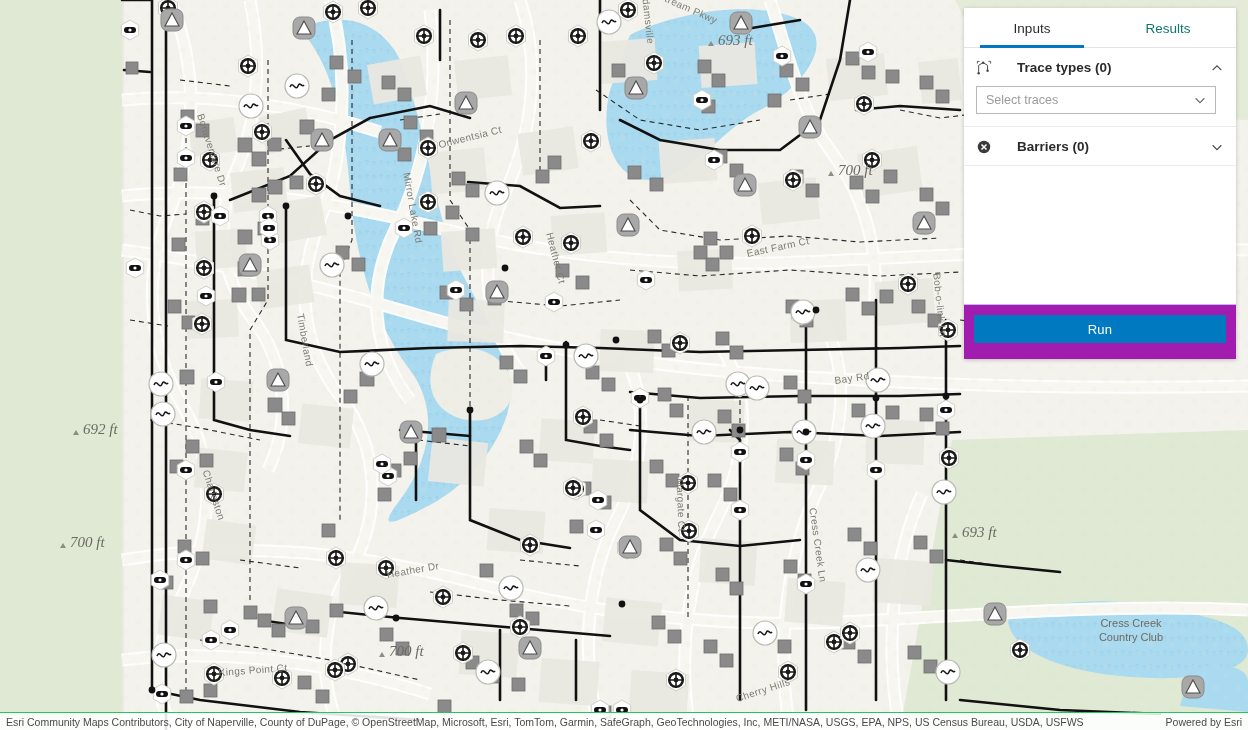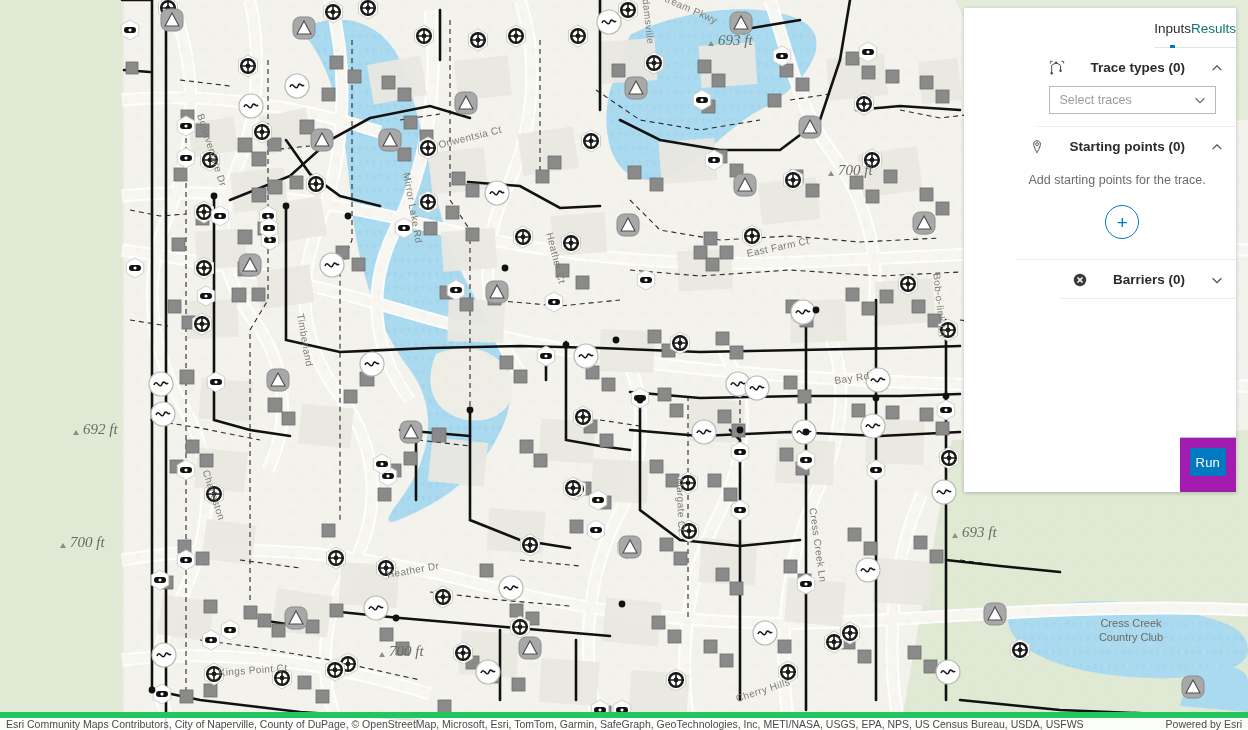--- a/index.html
+++ b/index.html
@@ -54,40 +54,40 @@
     line-height: 14px;
     white-space: nowrap;
     pointer-events: none;
   }
 
   
   #attrib {
     position: absolute; left: 0; right: 0; bottom: 0;
     height: 18px;
     background: rgba(255,255,255,0.88);
-    border-top: 6px solid #22c55e;
+    border-top: 1px solid #22c55e;
     font-size: 10.5px;
     color: #4a4a4a;
     display: flex; align-items: center;
     justify-content: space-between;
     padding: 0 6px;
     white-space: nowrap;
     overflow: hidden;
   }
   #attrib .left { overflow: hidden; text-overflow: ellipsis; }
   #attrib .right { padding-left: 10px; color: #4a4a4a; }
 
   
   #panel {
     position: absolute;
     left: 964px; top: 8px;
     width: 272px;
     background: #ffffff;
     box-shadow: 0 1px 4px rgba(0,0,0,0.22);
-    display: flex; flex-direction: column; align-items: flex-end;
+    display: flex; flex-direction: column;
   }
   .tabs {
     display: flex;
     height: 40px;
     border-bottom: 1px solid #e4e4e4;
     background: #fff;
   }
   .tab {
     flex: 1;
     display: flex; align-items: center; justify-content: center;
@@ -1415,38 +1415,20 @@
       <div class="section-body">
         <div class="select-box">
           <span class="select-placeholder">Select traces</span>
           <svg class="chev" viewBox="0 0 16 16">
             <path d="M3 6 L8 11 L13 6" stroke="#6a6a6a" stroke-width="1.3" fill="none"></path>
           </svg>
         </div>
       </div>
     </div>
 
-    <div class="section">
-      <div class="section-head">
-        <svg class="sec-icon" viewBox="0 0 18 18">
-          <path d="M9 2 C11.2 2 12.8 3.6 12.8 5.8 C12.8 9 9 15.5 9 15.5 C9 15.5 5.2 9 5.2 5.8 C5.2 3.6 6.8 2 9 2 Z" fill="none" stroke="#4a4a4a" stroke-width="1.1"></path>
-          <circle cx="9" cy="5.8" r="1.6" fill="none" stroke="#4a4a4a" stroke-width="1"></circle>
-        </svg>
-        <span class="section-title">Starting points (0)</span>
-        <svg class="chev" viewBox="0 0 16 16">
-          <path d="M3 10.5 L8 5.5 L13 10.5" stroke="#4a4a4a" stroke-width="1.3" fill="none"></path>
-        </svg>
-      </div>
-      <div class="section-body">
-        <div class="hint-text">Add starting points for the trace.</div>
-        <div class="add-row">
-          <div class="add-btn">+</div>
-        </div>
-      </div>
-    </div>
 
     <div class="section">
       <div class="section-head">
         <svg class="sec-icon" viewBox="0 0 18 18">
           <circle cx="9" cy="9" r="7" fill="#3a3a3a"></circle>
           <path d="M6.2 6.2 L11.8 11.8 M11.8 6.2 L6.2 11.8" stroke="#ffffff" stroke-width="1.7"></path>
         </svg>
         <span class="section-title">Barriers (0)</span>
         <svg class="chev" viewBox="0 0 16 16">
           <path d="M3 6 L8 11 L13 6" stroke="#4a4a4a" stroke-width="1.3" fill="none"></path>

